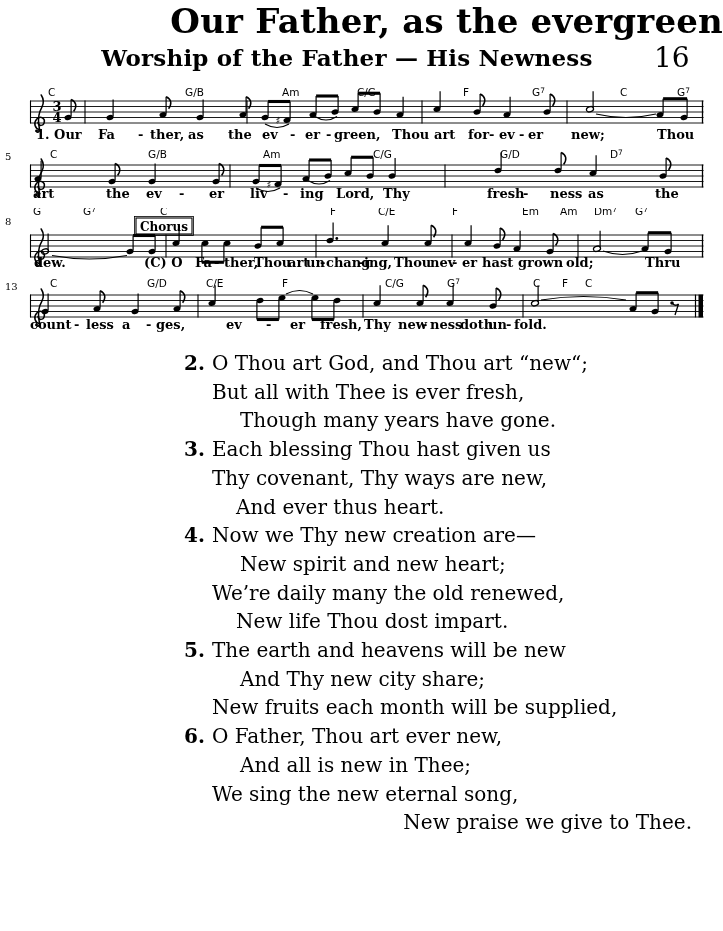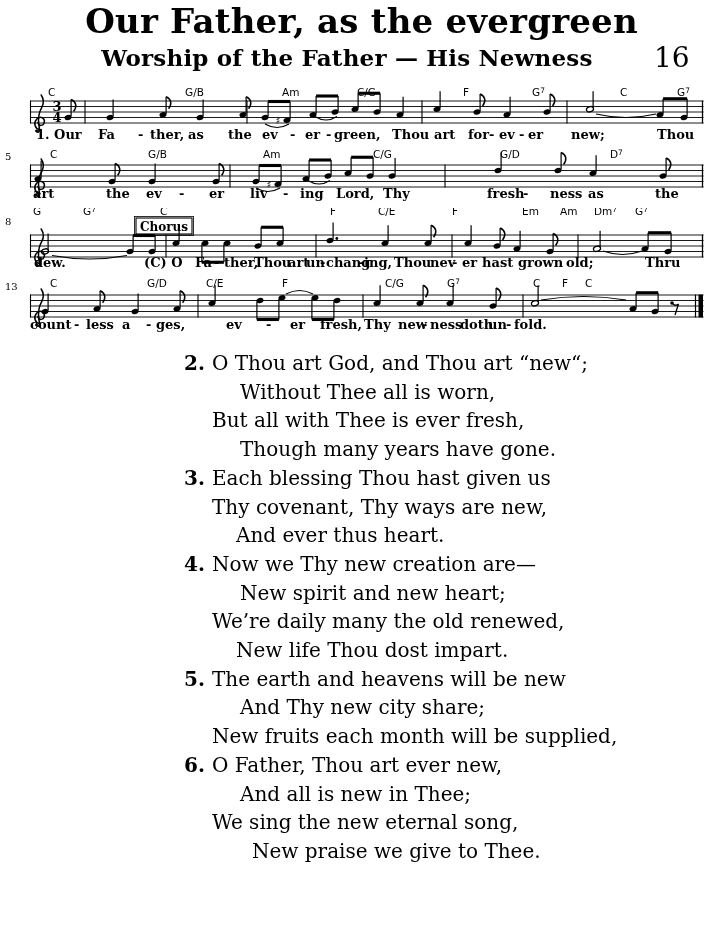--- a/index.html
+++ b/index.html
@@ -2,21 +2,21 @@
 <html><head>
 <meta charset="utf-8">
 <style>
   html,body{margin:0;padding:0;background:#e8e8e8;}
   .page{
     position:relative;width:723px;height:931px;background:#ffffff;
     font-family:"DejaVu Serif","Liberation Serif",serif;color:#000;
     overflow:hidden;margin:0 auto;
   }
   .title{
-    position:absolute;top:1px;left:0;width:723px;text-align:center;
+    position:absolute;top:1px;left:0;width:723px;text-align:right;
     font-size:34px;font-weight:700;letter-spacing:0.2px;
   }
   .subtitle{
     position:absolute;top:44px;left:0;width:694px;text-align:center;
     font-size:23px;font-weight:700;letter-spacing:0.2px;
   }
   .hymn-number{
     position:absolute;top:41px;left:654px;font-size:28px;font-weight:400;
   }
   .score{position:absolute;left:0;top:0;width:723px;}
@@ -429,21 +429,20 @@
           <text x="460" y="53" style="font:700 13px &quot;DejaVu Serif&quot;,serif">doth</text>
           <text x="488" y="53" style="font:700 13px &quot;DejaVu Serif&quot;,serif">un</text>
           <text x="506" y="53" style="font:700 13px &quot;DejaVu Serif&quot;,serif">-</text>
           <text x="514" y="53" style="font:700 13px &quot;DejaVu Serif&quot;,serif">fold.</text>
         </g>
       </svg>
     </div>
   <div class="verses" id="verses">
       <div class="verse">
         <div class="vline"><span class="vnum">2.</span>O Thou art God, and Thou art “new“;</div>
-        <div class="vline ind">Without Thee all is worn,</div>
         <div class="vline">But all with Thee is ever fresh,</div>
         <div class="vline ind" style="margin-left: 28px;">Though many years have gone.</div>
       </div>
       <div class="verse">
         <div class="vline"><span class="vnum">3.</span>Each blessing Thou hast given us</div>
         <div class="vline">Thy covenant, Thy ways are new,</div>
         <div class="vline ind" style="margin-left: 24px;">And ever thus heart.</div>
       </div>
       <div class="verse">
         <div class="vline"><span class="vnum">4.</span>Now we Thy new creation are—</div>
@@ -453,16 +452,16 @@
       </div>
       <div class="verse">
         <div class="vline"><span class="vnum">5.</span>The earth and heavens will be new</div>
         <div class="vline ind">And Thy new city share;</div>
         <div class="vline">New fruits each month will be supplied,</div>
       </div>
       <div class="verse">
         <div class="vline"><span class="vnum">6.</span>O Father, Thou art ever new,</div>
         <div class="vline ind">And all is new in Thee;</div>
         <div class="vline">We sing the new eternal song,</div>
-        <div class="vline ind" style="margin-left: 40px;">New praise we give to Thee.</div>
+        <div class="vline ind" style="margin-left: 32px; text-align: right;">New praise we give to Thee.</div>
       </div>
     </div>
 </div>
 
 </body></html>

